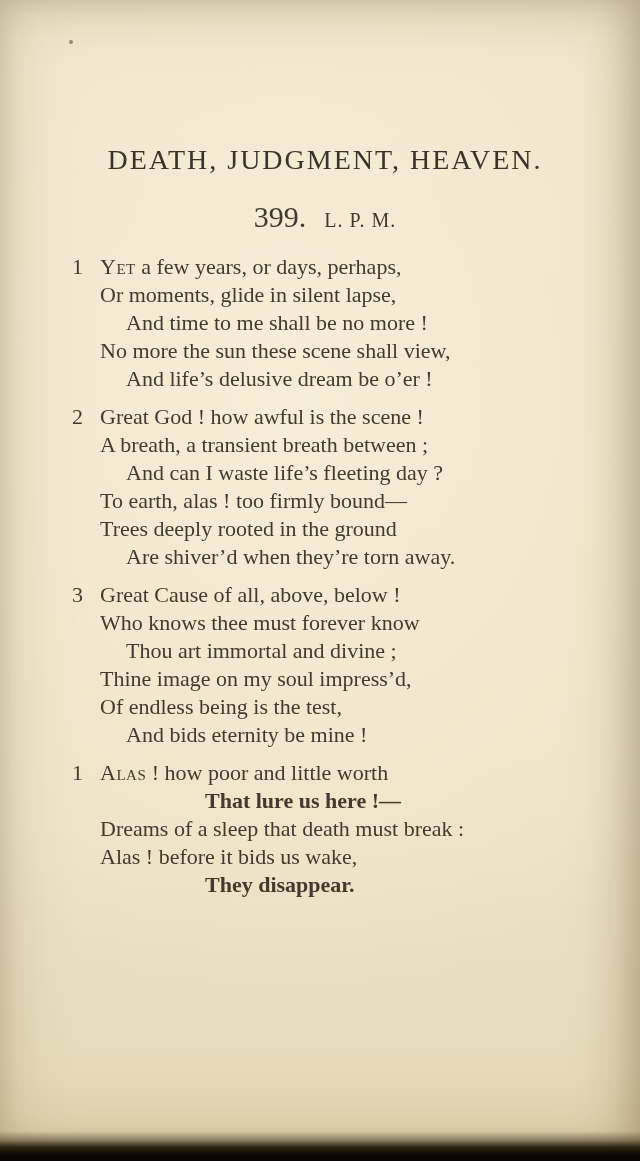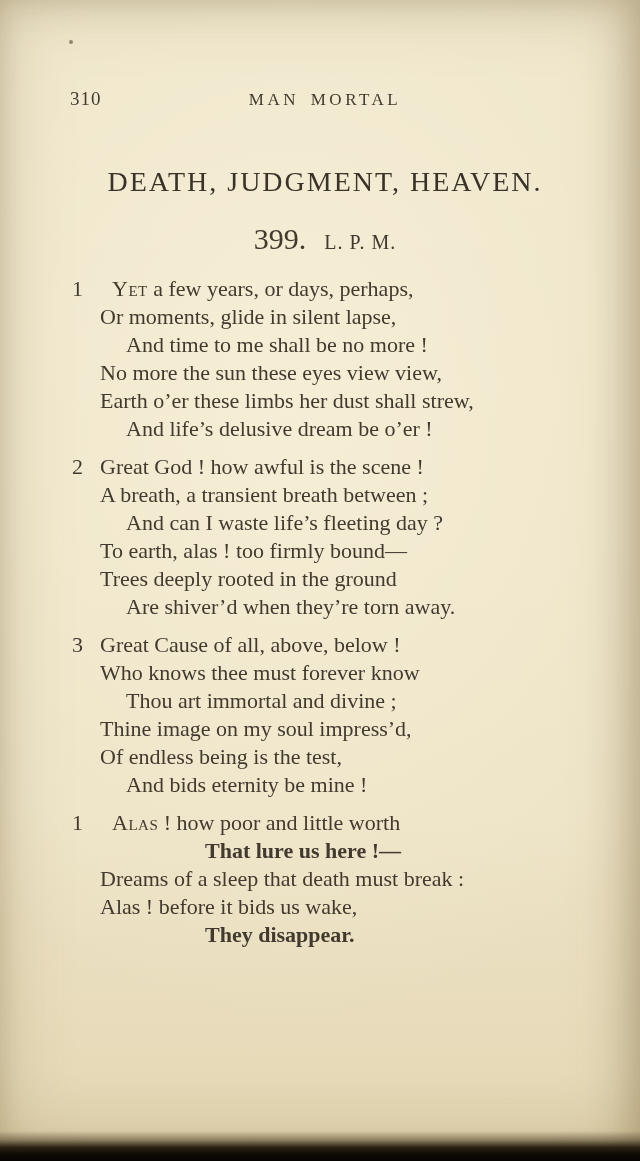--- a/index.html
+++ b/index.html
@@ -41,21 +41,21 @@
   .hymn-meter { font-size: 20px; letter-spacing: 1px; }
   .verse {
     position: relative; margin-top: 10px;
     font-size: 22px; line-height: 28px;
   }
   .hymn-head + .verse { margin-top: 14px; }
   .line      { padding-left: 30px; white-space: nowrap; }
   .line.ind1 { padding-left: 56px; }
   .line.ind2 { padding-left: 135px; font-weight: bold; }
   .vnum { position: absolute; left: 2px; top: 0; }
-  .lead { font-variant-caps: small-caps; letter-spacing: 0.5px; margin-left: 12px; }
+  .lead { font-variant-caps: small-caps; letter-spacing: 0.5px; }
   .speck {
     position: absolute; left: 69px; top: 40px;
     width: 4px; height: 4px; border-radius: 50%;
     background: rgba(70, 60, 40, 0.55);
   }
   .bottom-edge {
     position: absolute; left: 0; right: 0; bottom: 0; height: 30px;
     background: linear-gradient(180deg,
       rgba(40,32,16,0) 0%,
       rgba(60,48,26,0.45) 30%,
@@ -63,39 +63,33 @@
       #0e0a04 78%,
       #070502 100%);
   }
 </style>
 </head>
 <body>
 
 <div class="page">
   <div class="speck"></div>
 
-  <div class="page-head">
-    <span class="page-num">310</span>
-    <span class="running">MAN MORTAL</span>
-    <span></span>
-  </div>
 
   <h1 class="section-title">DEATH, JUDGMENT, HEAVEN.</h1>
 
   <div id="hymns">
       <div class="hymn-head">
         <span class="hymn-num">399.</span>
         <span class="hymn-meter">L. P. M.</span>
       </div>
       <div class="verse">
         <div class="line ind0"><span class="vnum">1</span><span class="lead">Yet</span> a few years, or days, perhaps,</div>
         <div class="line ind0">Or moments, glide in silent lapse,</div>
         <div class="line ind1">And time to me shall be no more !</div>
-        <div class="line ind0">No more the sun these eyes view view,</div>
-        <div class="line ind0">Earth o’er these limbs her dust shall strew,</div>
+        <div class="line ind0">No more the sun these scene shall view,</div>
         <div class="line ind1">And life’s delusive dream be o’er !</div>
       </div>
       <div class="verse">
         <div class="line ind0"><span class="vnum">2</span>Great God ! how awful is the scene !</div>
         <div class="line ind0">A breath, a transient breath between ;</div>
         <div class="line ind1">And can I waste life’s fleeting day ?</div>
         <div class="line ind0">To earth, alas ! too firmly bound—</div>
         <div class="line ind0">Trees deeply rooted in the ground</div>
         <div class="line ind1">Are shiver’d when they’re torn away.</div>
       </div>

